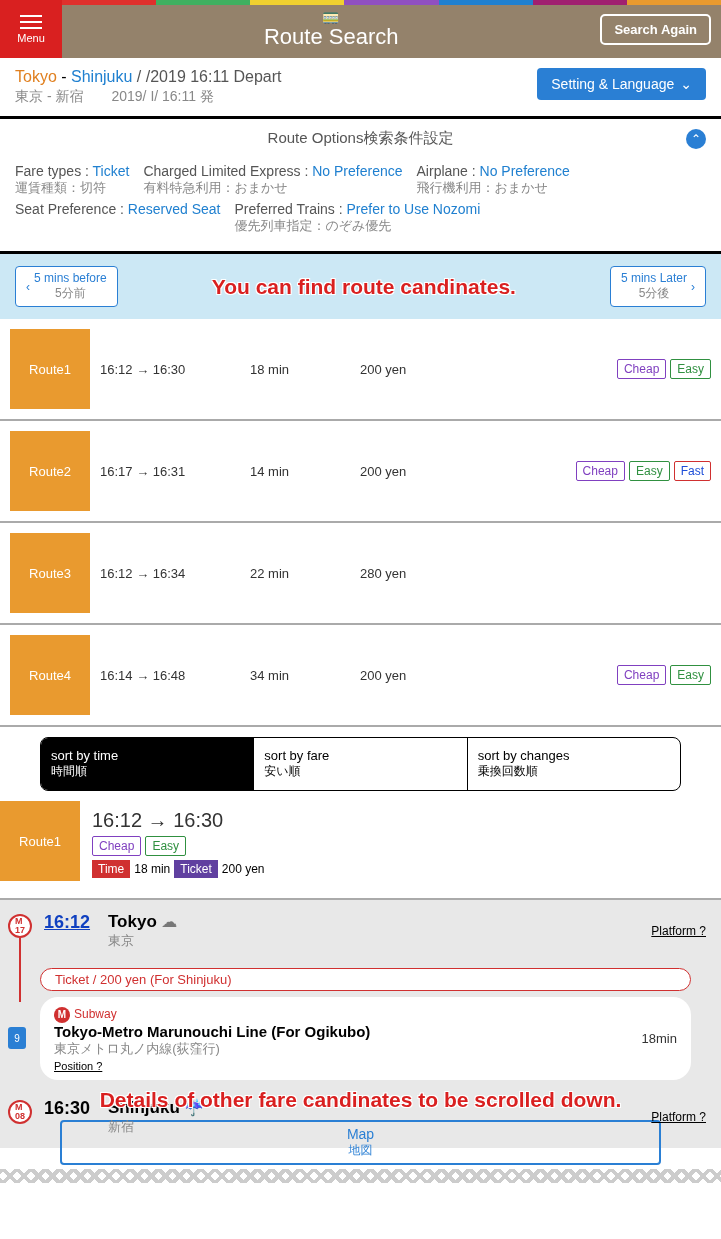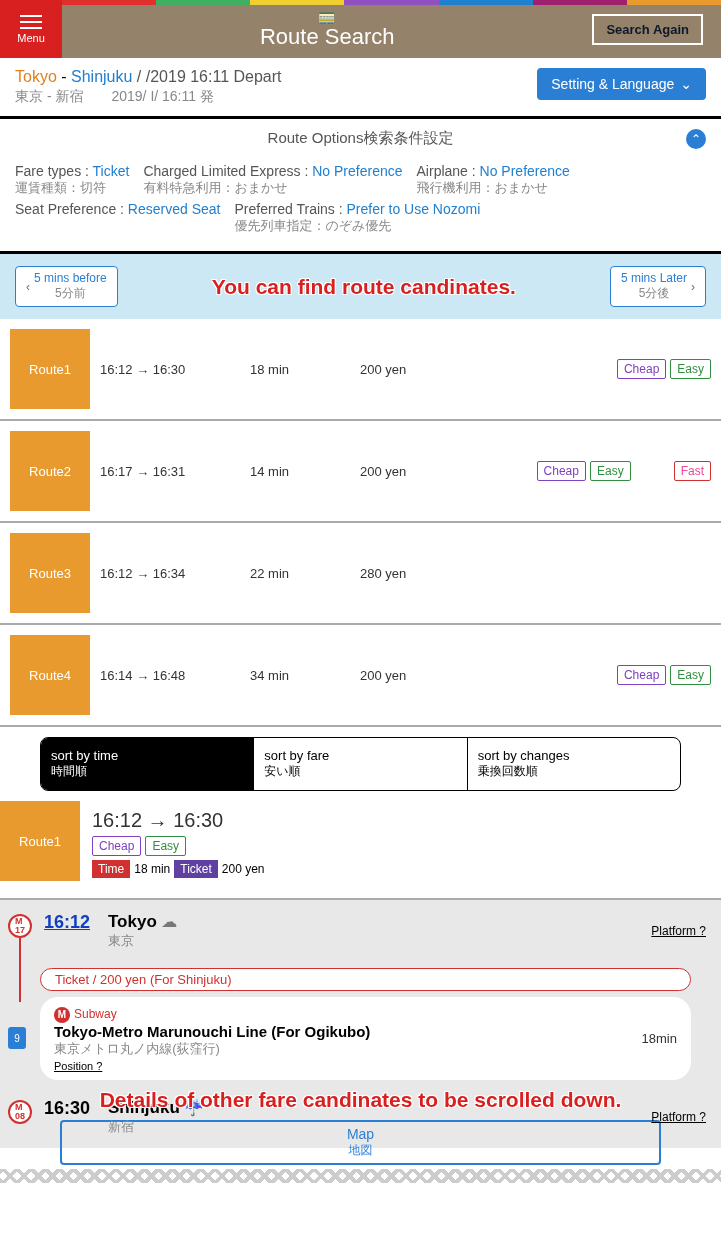--- a/index.html
+++ b/index.html
@@ -5,21 +5,21 @@
 * { margin:0; padding:0; box-sizing:border-box; font-family:Arial,sans-serif; }
 body { width:721px; background:#fff; }
 .header { background:#94826b; height:58px; display:flex; align-items:center; position:relative; }
 .color-bar { position:absolute; top:0; left:62px; right:0; height:5px; display:flex; }
 .color-bar span { flex:1; }
 .menu-btn { background:#d92020; width:62px; height:58px; display:flex; flex-direction:column; align-items:center; justify-content:center; color:#fff; font-size:11px; gap:3px; }
 .menu-icon { display:flex; flex-direction:column; gap:4px; }
 .menu-icon div { width:22px; height:2px; background:#fff; }
 .header-title { flex:1; text-align:center; color:#fff; font-size:22px; display:flex; flex-direction:column; align-items:center; }
 .train-icon { font-size:14px; }
-.search-again { background:#94826b; border:2px solid #fff; color:#0f172a; padding:6px 12px; border-radius:0; margin-right:18px; font-size:13px; font-weight:bold; }
+.search-again { background:#94826b; border:2px solid #fff; color:#ffffff; padding:6px 12px; border-radius:5px; margin-right:10px; font-size:13px; font-weight:bold; }
 .route-info { display:flex; align-items:flex-start; padding:10px 15px; border-bottom:3px solid #000; }
 .route-text { flex:1; font-size:16px; }
 .route-text .from { color:#e08020; }
 .route-text .to { color:#2080d0; }
 .route-text .jp { color:#888; font-size:14px; margin-top:2px; }
 .settings-btn { background:#2a7fd4; color:#fff; padding:8px 14px; border-radius:4px; font-size:14px; display:flex; align-items:center; gap:6px; }
 .options-header { text-align:center; padding:10px; font-size:15px; color:#555; position:relative; }
 .collapse-btn { position:absolute; right:15px; top:10px; width:20px; height:20px; background:#2a7fd4; border-radius:50%; color:#fff; font-size:12px; display:flex; align-items:center; justify-content:center; }
 .options-grid { padding:5px 15px 12px; font-size:14px; border-bottom:3px solid #000; }
 .opt-row { display:flex; gap:14px; margin-bottom:4px; }
@@ -33,21 +33,21 @@
 .route-card { display:flex; align-items:center; border-bottom:2px solid #aaa; padding:0; }
 .route-num { background:#e99a2f; color:#fff; width:80px; height:80px; display:flex; flex-direction:row; align-items:center; justify-content:center; font-size:13px; margin:10px; }
 .route-details { flex:1; display:flex; align-items:center; font-size:13px; color:#333; gap:50px; padding-right:10px; }
 .route-details .times { min-width:100px; }
 .route-details .dur { min-width:60px; }
 .route-details .price { min-width:70px; }
 .badges { margin-left:auto; display:flex; gap:4px; }
 .badge { border:1px solid; padding:2px 6px; font-size:12px; border-radius:2px; }
 .b-cheap { border-color:#8040c0; color:#8040c0; }
 .b-easy { border-color:#309040; color:#309040; }
-.b-fast { border-color:#d03030; color:#ec4899;margin-left:39px; }
+.b-fast { border-color:#d03030; color:#1d4ed8; }
 .sort-bar { display:flex; margin:10px 40px; border:1px solid #000; border-radius:8px; overflow:hidden; }
 .sort-item { flex:1; text-align:left; padding:10px; font-size:13px; border-right:1px solid #000; }
 .sort-item:last-child { border-right:none; }
 .sort-item.active { background:#000; color:#fff; }
 .sort-item .jp { font-size:12px; }
 .detail-header { display:flex; padding:0 0 8px; border-bottom:2px solid #aaa; }
 .detail-info { padding:8px 0; font-size:14px; }
 .detail-info .time-range { font-size:20px; color:#333; margin-bottom:4px; }
 .info-badges { display:flex; gap:4px; align-items:center; margin-bottom:4px; font-size:12px; }
 .red-badge { background:#d03030; color:#fff; padding:2px 6px; font-size:12px; }

